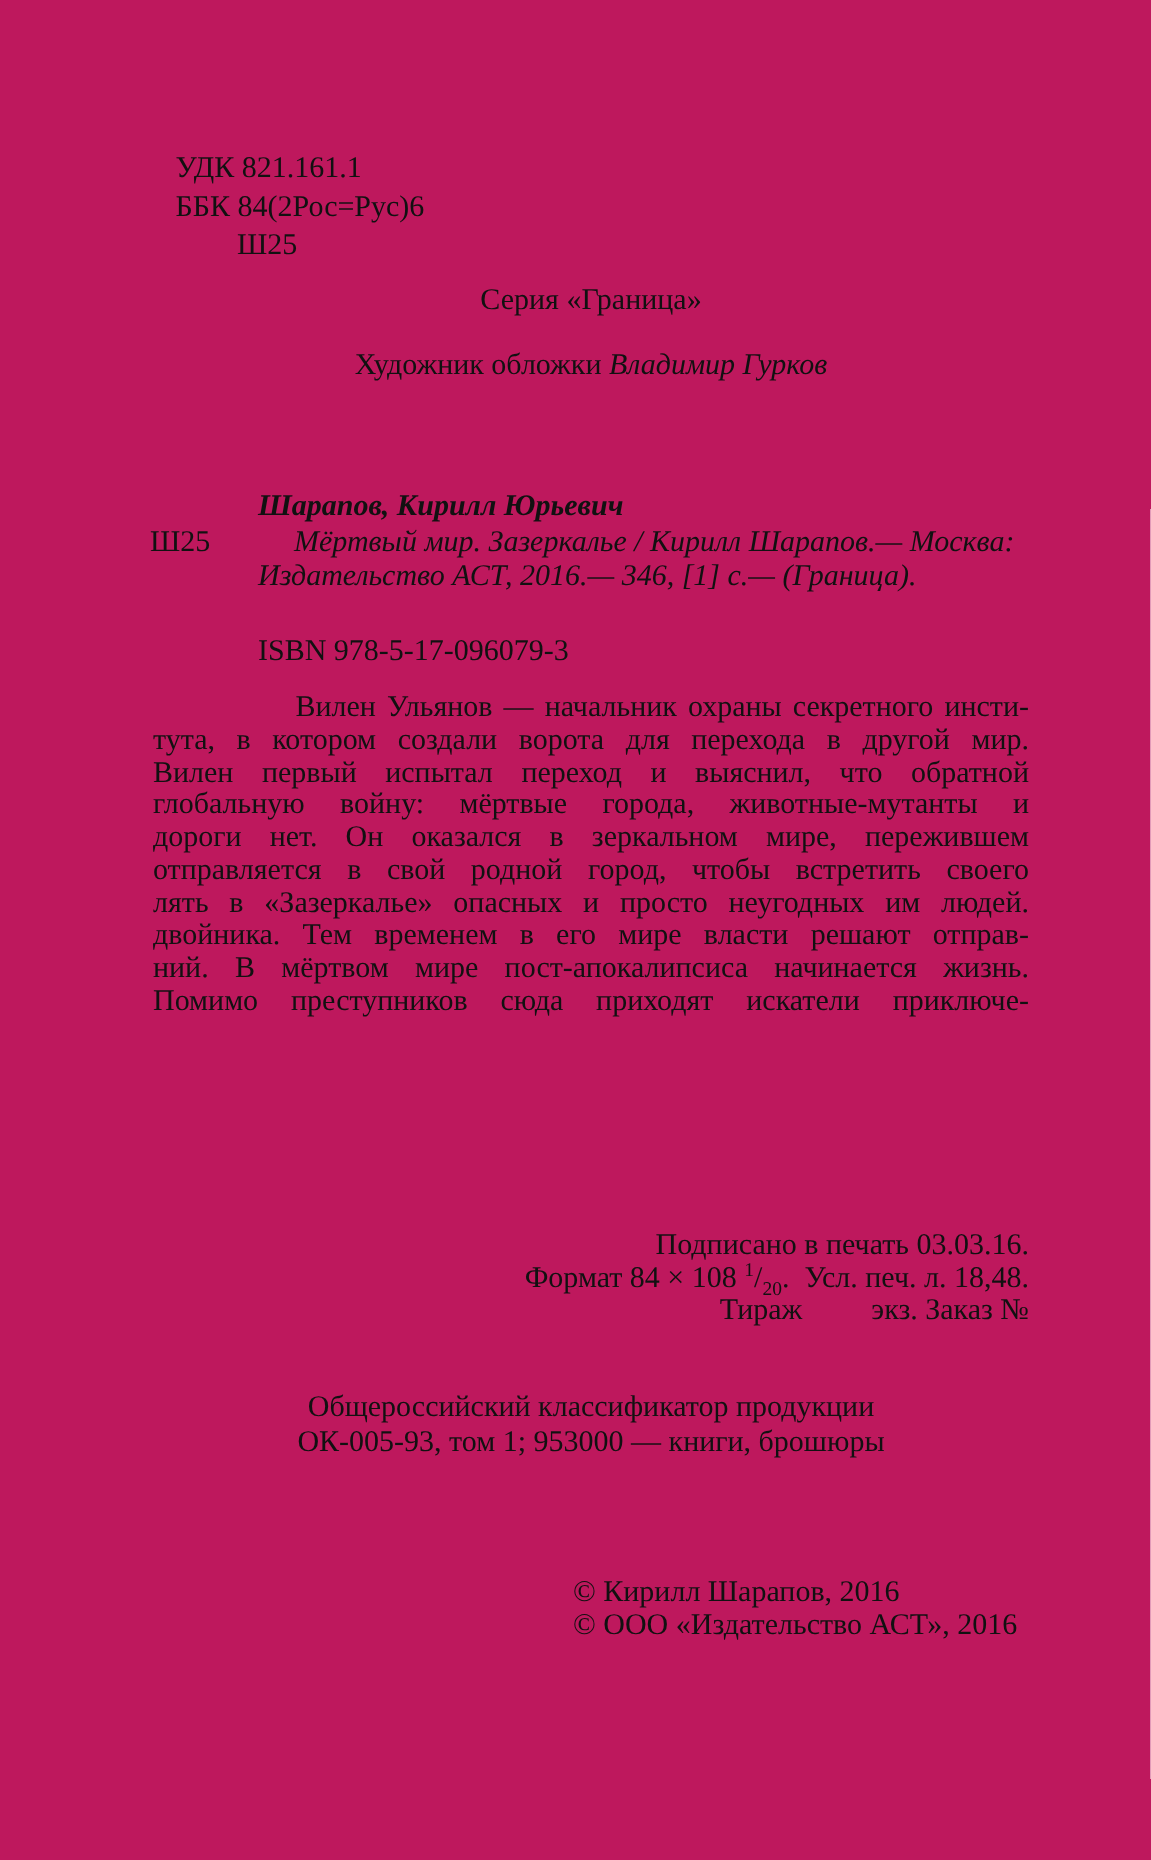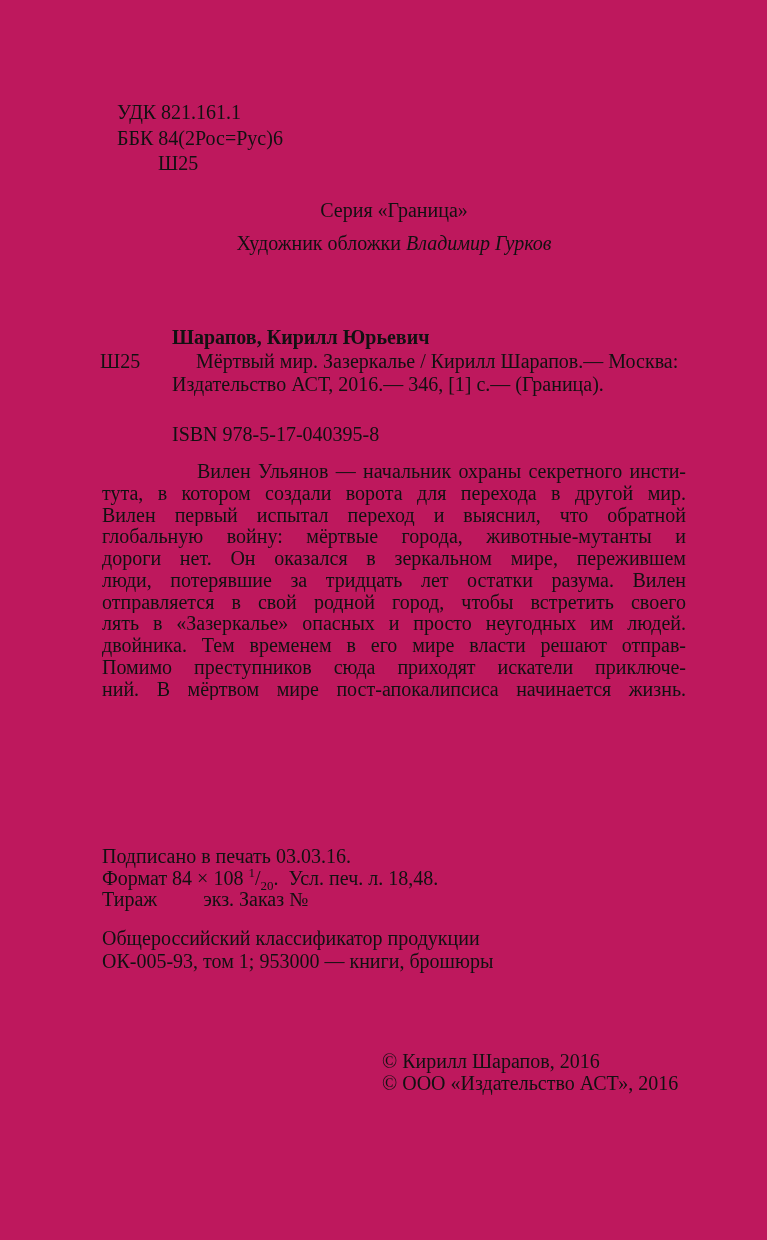--- a/index.html
+++ b/index.html
@@ -27,38 +27,38 @@
   }
   .class-block .sign-indent { margin-left: 41px; }
 
   
   .col-center {
     position: absolute;
     left: 102px;
     width: 584px;
     text-align: center;
   }
-  .series-line { top: 199px; }
+  .series-line { top: 189px; }
   .artist-line { top: 232px; }
   .artist-line i { font-style: italic; }
 
   
   .catalog {
     position: absolute;
     left: 100px;
     top: 326px;
     width: 586px;
     line-height: 23.5px;
   }
   .catalog .card-sign {
     position: absolute;
     left: 0;
     top: 23.5px;
   }
-  .catalog .card-body { padding-left: 72px; }
+  .catalog .card-body { padding-left: 72px; font-style: italic; }
   .catalog .card-author { font-weight: bold; }
   .catalog .card-line.first { text-indent: 24px; }
 
   .isbn-line {
     position: absolute;
     left: 172px;
     top: 423px;
     white-space: nowrap;
   }
 
@@ -75,40 +75,40 @@
     text-align-last: justify;
     height: 21.75px;
     overflow: hidden;
   }
   .annotation .jline.first { text-indent: 95px; }
 
   
   .imprint {
     position: absolute;
     left: 102px;
-    top: 846px;
+    top: 820px;
     width: 584px;
-    text-align: left;
+    text-align: right;
     line-height: 21.5px;
   }
   .imprint sup, .imprint sub {
     font-size: 13px;
     line-height: 0;
   }
   .imprint .gap {
     display: inline-block;
     width: 46px;
   }
 
   .classifier {
     position: absolute;
     left: 102px;
     top: 927px;
     width: 584px;
-    text-align: left;
+    text-align: center;
     line-height: 22.5px;
   }
 
   .copyright {
     position: absolute;
     left: 382px;
     top: 1051px;
     line-height: 21.5px;
     white-space: nowrap;
   }
@@ -132,34 +132,33 @@
 
   <div class="catalog">
     <div class="card-sign">Ш25</div>
     <div class="card-body">
       <div class="card-author">Шарапов, Кирилл Юрьевич</div>
       <div class="card-line first">Мёртвый мир. Зазеркалье / Кирилл Шарапов.— Москва:</div>
       <div class="card-line">Издательство АСТ, 2016.— 346, [1] с.— (Граница).</div>
     </div>
   </div>
 
-  <div class="isbn-line">ISBN 978-5-17-040395-8</div>
+  <div class="isbn-line">ISBN 978-5-17-096079-3</div>
 
   <div class="annotation">
     <div class="jline first">Вилен Ульянов — начальник охраны секретного инсти-</div>
     <div class="jline">тута, в котором создали ворота для перехода в другой мир.</div>
     <div class="jline">Вилен первый испытал переход и выяснил, что обратной</div>
     <div class="jline">глобальную войну: мёртвые города, животные-мутанты и</div>
     <div class="jline">дороги нет. Он оказался в зеркальном мире, пережившем</div>
-    <div class="jline">люди, потерявшие за тридцать лет остатки разума. Вилен</div>
     <div class="jline">отправляется в свой родной город, чтобы встретить своего</div>
     <div class="jline">лять в «Зазеркалье» опасных и просто неугодных им людей.</div>
     <div class="jline">двойника. Тем временем в его мире власти решают отправ-</div>
+    <div class="jline">ний. В мёртвом мире пост-апокалипсиса начинается жизнь.</div>
     <div class="jline">Помимо преступников сюда приходят искатели приключе-</div>
-    <div class="jline">ний. В мёртвом мире пост-апокалипсиса начинается жизнь.</div>
   </div>
 
   <div class="imprint">
     <div>Подписано в печать 03.03.16.</div>
     <div>
       <span>Формат 84 × 108 </span><sup>1</sup><span>/</span><sub>20</sub><span>.&nbsp;&nbsp;Усл. печ. л. 18,48.</span>
     </div>
     <div>
       <span>Тираж</span><span class="gap"></span><span>экз. Заказ №</span>
     </div>

